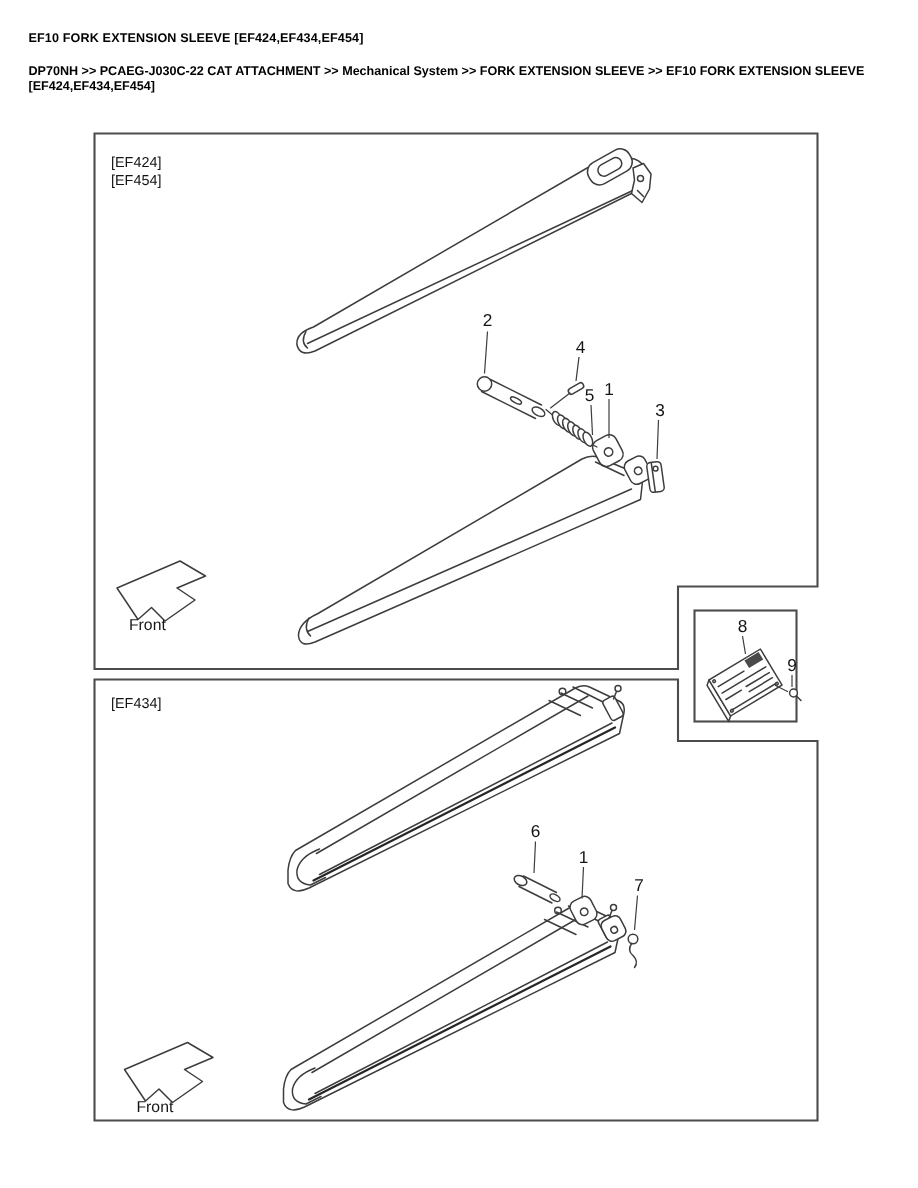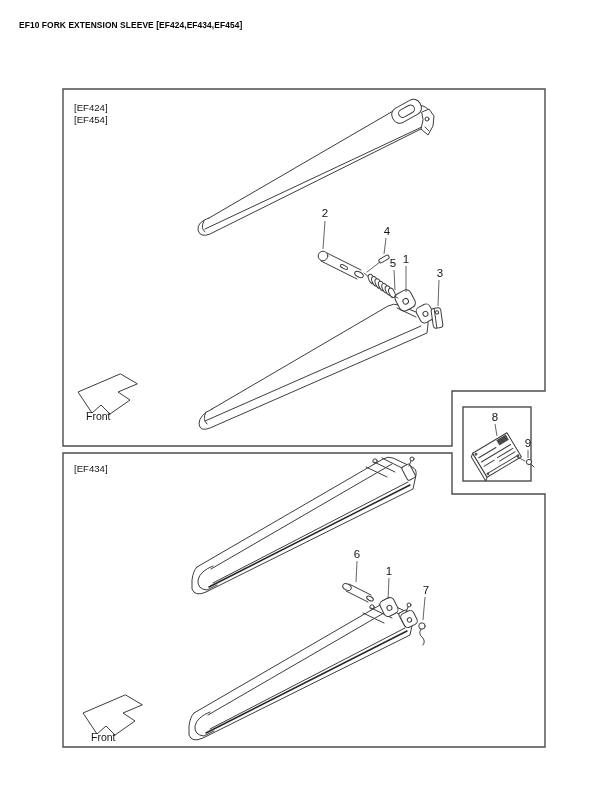--- a/index.html
+++ b/index.html
@@ -23,20 +23,21 @@
   .frame{fill:none;stroke:#4c4c4e;stroke-width:1.4;}
   .lineart{stroke:#3d3d3d;stroke-width:1;fill:none;stroke-linejoin:round;stroke-linecap:round;}
   .leader{stroke:#3d3d3d;stroke-width:0.8;}
 </style>
 </head>
 <body>
 
 <div class="page">
 
   <div class="page-title">EF10 FORK EXTENSION SLEEVE [EF424,EF434,EF454]</div>
+  <div class="breadcrumb">DP70NH &gt;&gt; PCAEG-J030C-22 CAT ATTACHMENT &gt;&gt; Mechanical System &gt;&gt; FORK EXTENSION SLEEVE &gt;&gt; EF10 FORK EXTENSION SLEEVE [EF424,EF434,EF454]</div>
 
   <svg class="diagram" width="612" height="792" viewBox="0 0 612 792">
 
     <path class="frame" d="M63,89 H545 V391 H452 V446 H63 Z"></path>
     <path class="frame" d="M63,453 H452 V494 H545 V747 H63 Z"></path>
     <rect class="frame" x="463" y="407" width="68" height="74" stroke-width="1.1"></rect>
 
     <text class="variant" x="74" y="111">[EF424]</text>
     <text class="variant" x="74" y="123">[EF454]</text>
 

